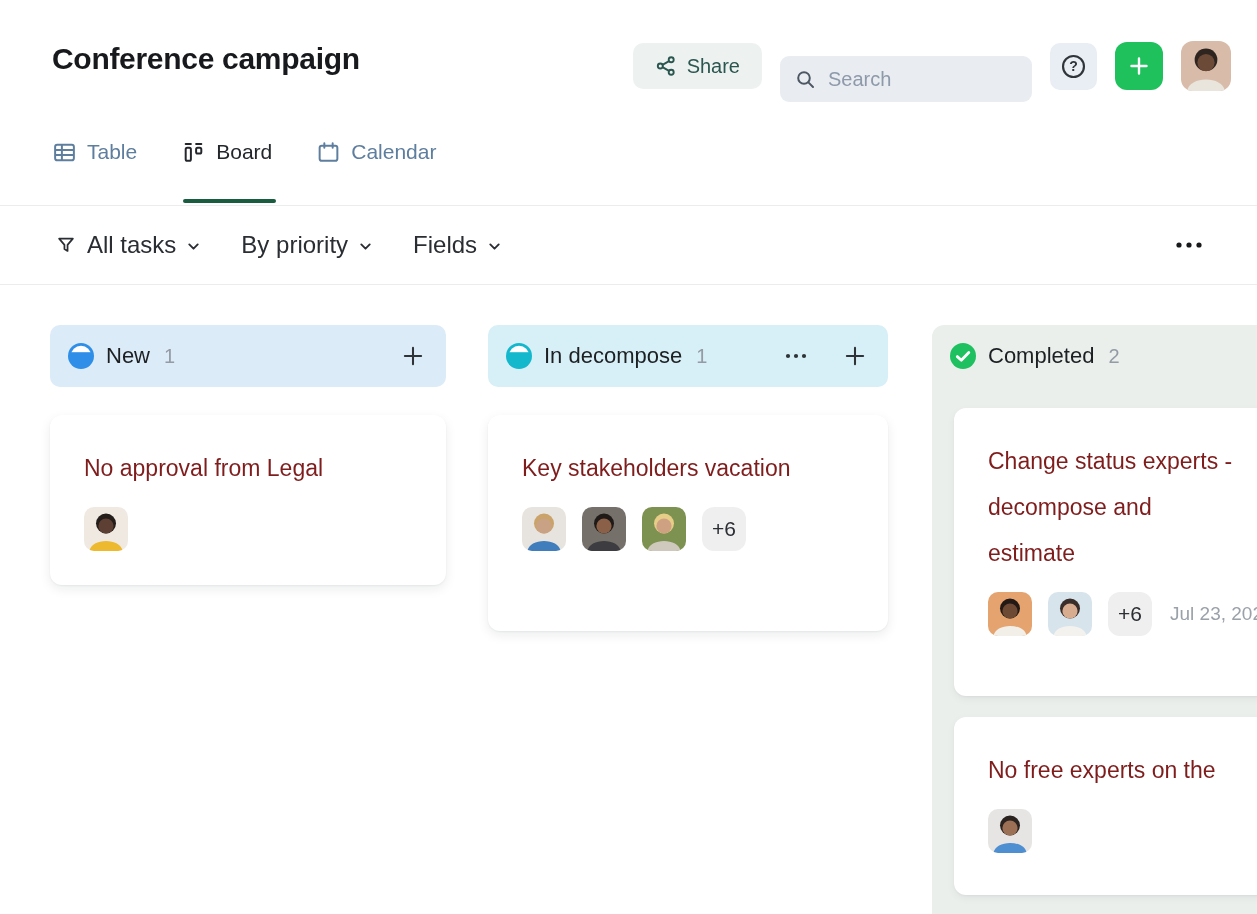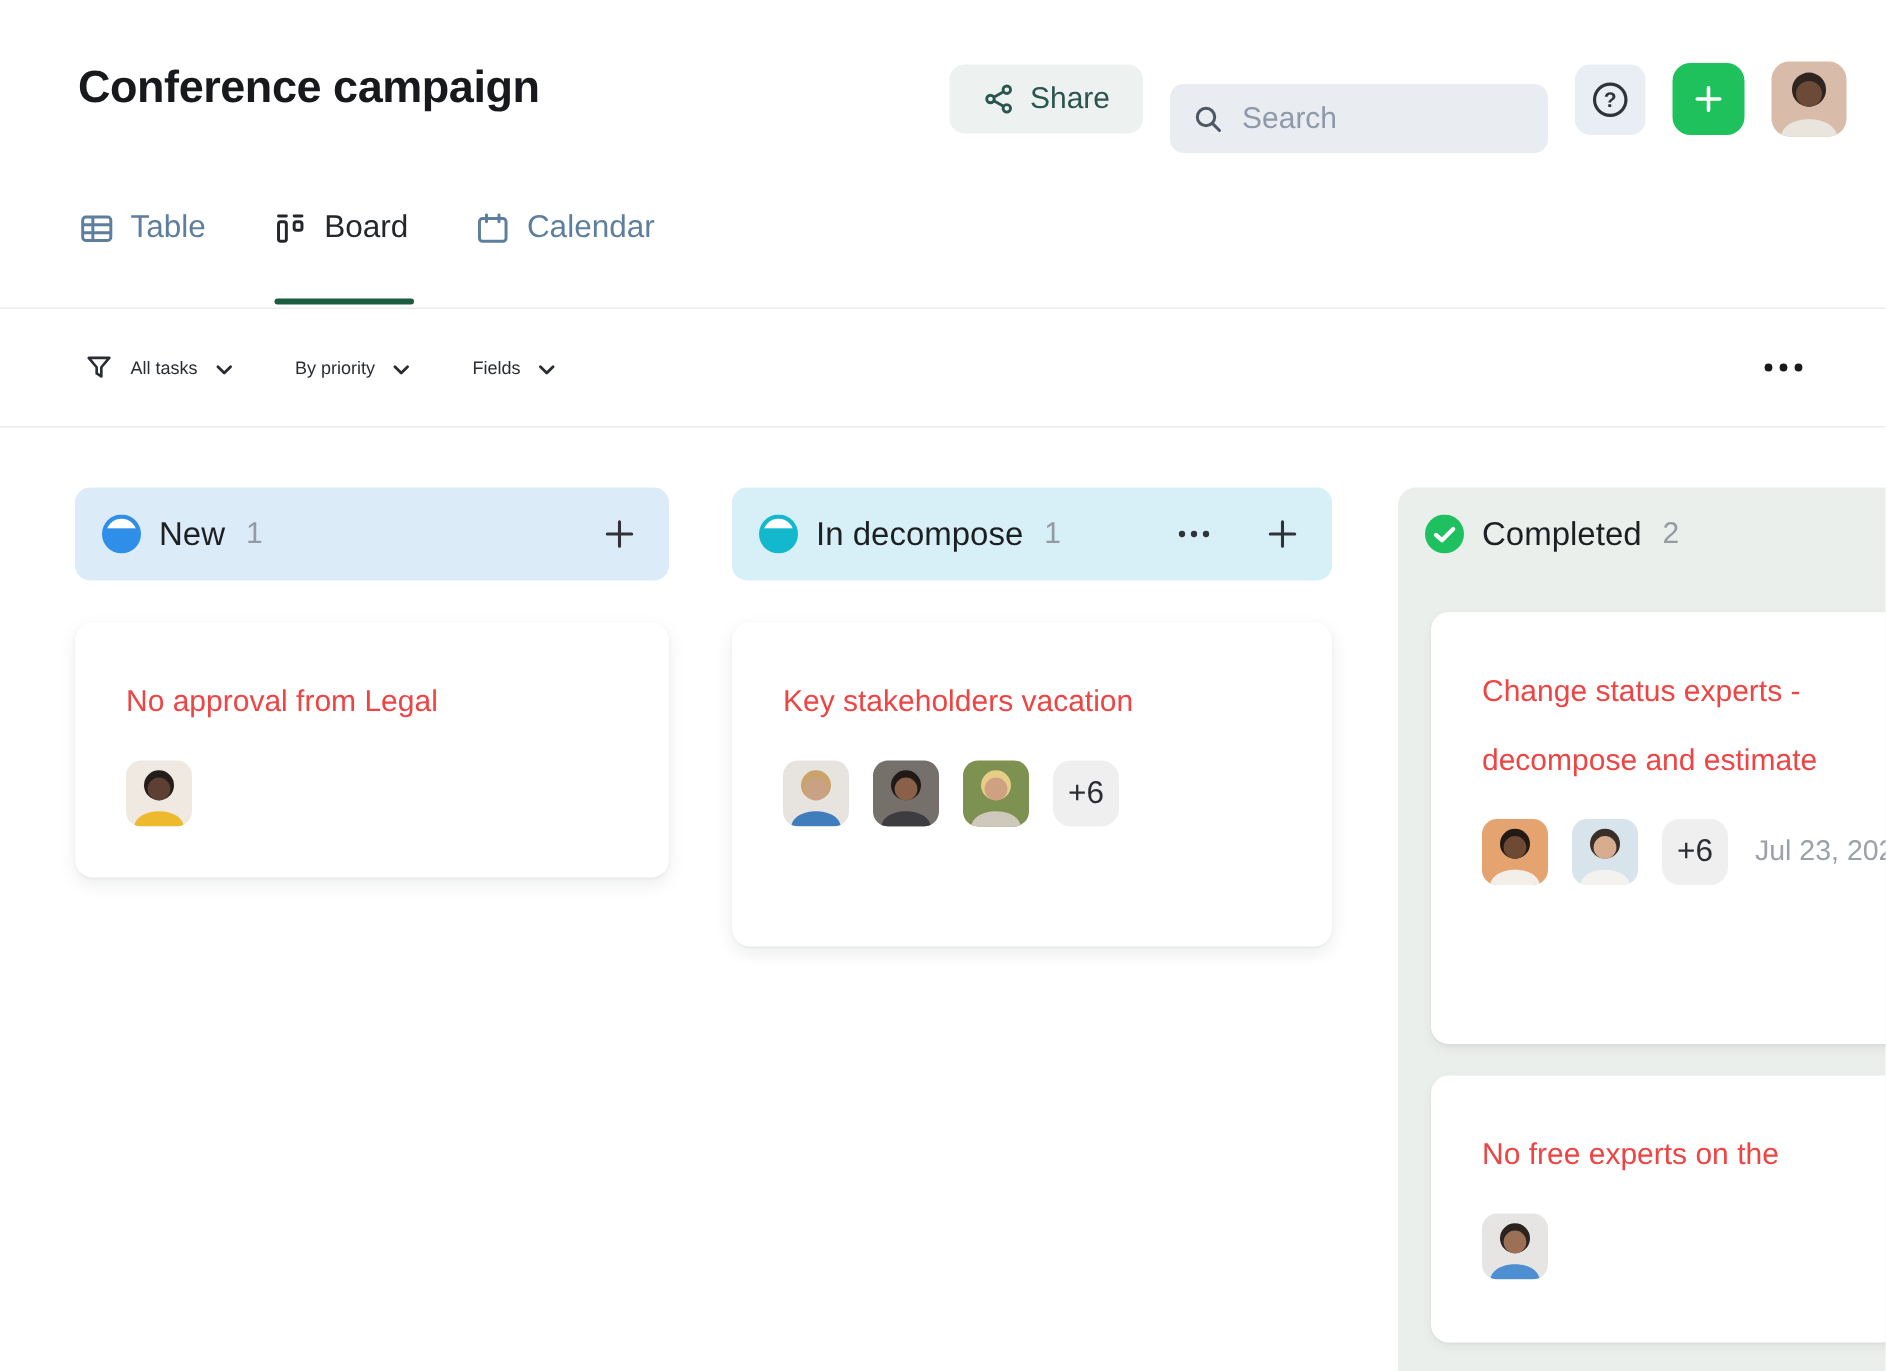--- a/index.html
+++ b/index.html
@@ -61,21 +61,21 @@
   }
 
   
   .toolbar{
     position:absolute;left:0;right:0;top:205px;height:80px;box-sizing:border-box;
     border-top:1px solid #ececec;border-bottom:1px solid #ececec;
     display:flex;align-items:center;gap:40px;padding-left:55px;background:#fff;
   }
   .tb-item{
     display:flex;align-items:center;gap:10px;cursor:pointer;
-    font-size:12px;color:#2a2d32;
+    font-size:24px;color:#2a2d32;
   }
   .tb-item .chev{color:#2a2d32;margin-top:3px;}
   .tb-more{
     position:absolute;right:48px;top:50%;transform:translateY(-50%);
     background:none;border:none;cursor:pointer;color:#17191b;padding:4px;
   }
 
   
   .column{position:absolute;top:325px;}
   .col-new{left:50px;width:396px;}
@@ -94,21 +94,21 @@
     background:none;border:none;cursor:pointer;padding:0;color:#2f3338;
     display:flex;align-items:center;justify-content:center;
   }
   .status-ic{width:26px;height:26px;flex:0 0 auto;}
 
   .card{
     background:#fff;border-radius:12px;cursor:pointer;box-sizing:border-box;
     box-shadow:0 1px 2px rgba(16,24,40,.05),0 4px 12px rgba(16,24,40,.08);
     padding:30px 34px 28px;margin-top:28px;
   }
-  .card-title{font-size:20px;line-height:46px;color:#ef4444;}
+  .card-title{font-size:23px;line-height:46px;color:#7f1d1d;}
   .nowrap{white-space:nowrap;}
   .avatar-row{display:flex;align-items:center;gap:16px;margin-top:16px;}
   .avatar{
     width:44px;height:44px;border-radius:10px;overflow:hidden;flex:0 0 auto;
   }
   .ov-chip{
     width:44px;height:44px;border-radius:12px;background:#efefef;flex:0 0 auto;
     display:flex;align-items:center;justify-content:center;
     font-size:21px;color:#2b2e33;
   }

